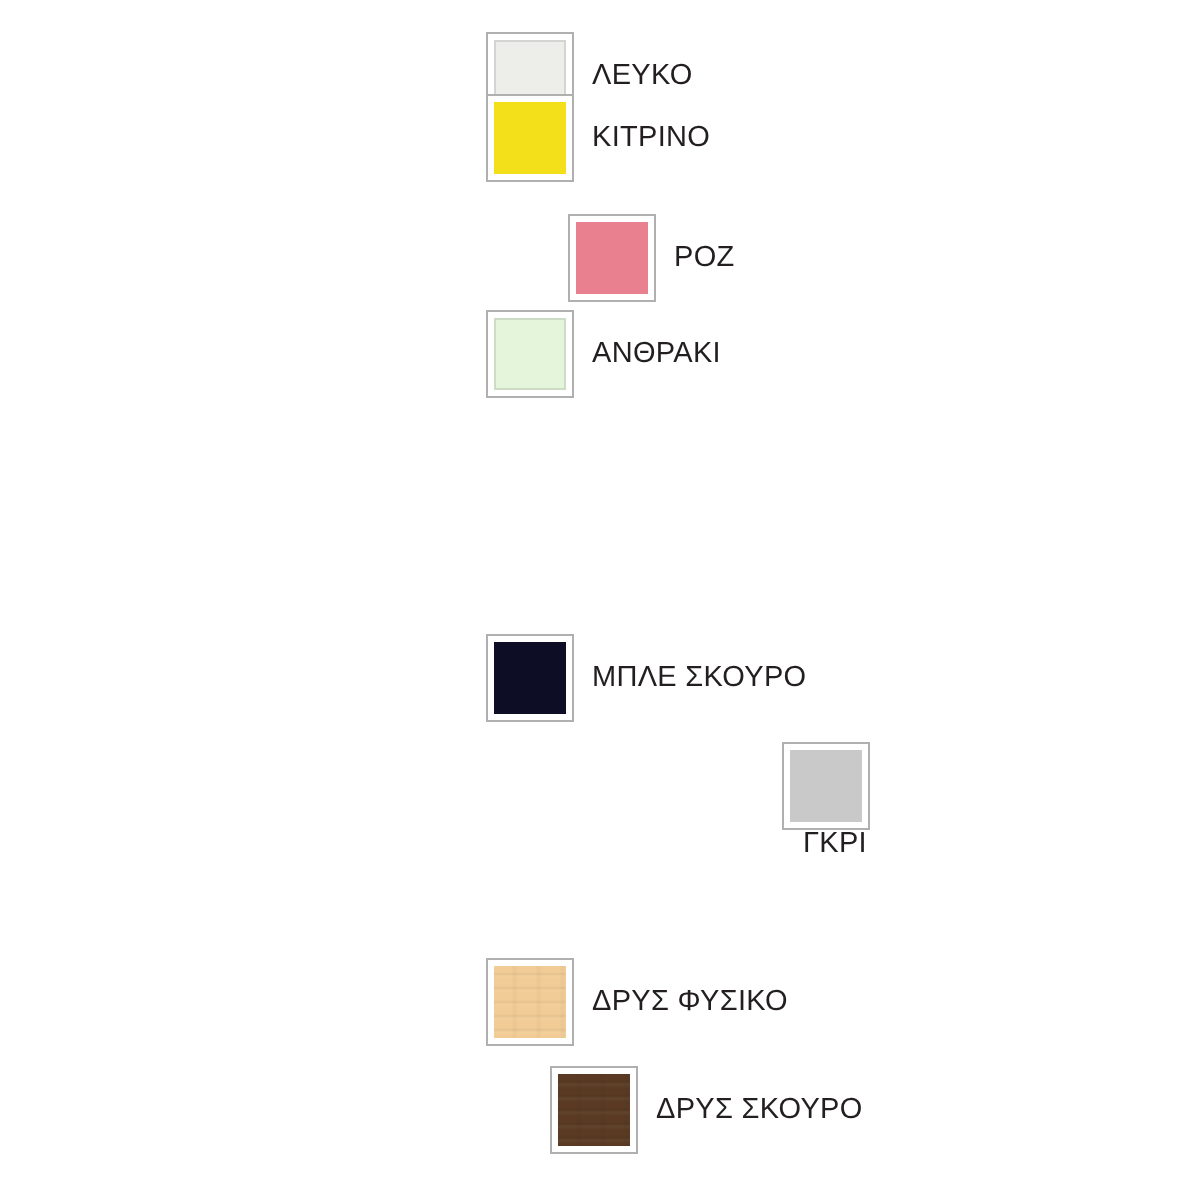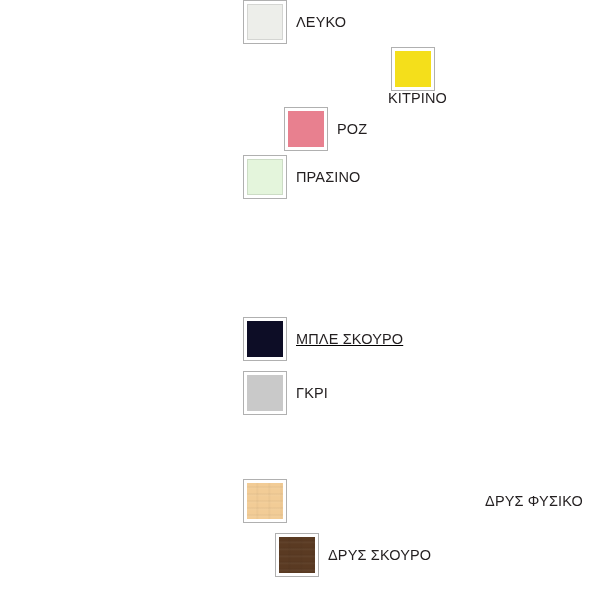--- a/index.html
+++ b/index.html
@@ -79,57 +79,57 @@
     line-height: 1;
     color: #231f20;
     white-space: nowrap;
     letter-spacing: 0.15px;
   }
 </style>
 </head>
 <body>
 
 <div id="swatch-list">
-    <div class="swatch-row" style="top: 0px;">
+    <div class="swatch-row" style="top: 16px;">
       <div class="swatch-frame" style="border-color: rgb(176, 176, 176); background: rgb(255, 255, 255);">
         <div class="swatch-fill bordered" style="background-color: rgb(237, 238, 234);"></div>
       </div>
       <span class="swatch-label">ΛΕΥΚΟ</span>
     </div>
-    <div class="swatch-row" style="top: 47px; flex-direction: column;">
+    <div class="swatch-row" style="top: 47px;">
       <div class="swatch-frame" style="border-color: rgb(176, 176, 176); background: rgb(255, 255, 255);">
         <div class="swatch-fill" style="background-color: rgb(244, 223, 27);"></div>
       </div>
       <span class="swatch-label">ΚΙΤΡΙΝΟ</span>
     </div>
     <div class="swatch-row" style="top: 107px; padding-left: 41px;">
       <div class="swatch-frame" style="border-color: rgb(176, 176, 176); background: rgb(255, 255, 255);">
         <div class="swatch-fill" style="background-color: rgb(232, 128, 143);"></div>
       </div>
       <span class="swatch-label">ΡΟΖ</span>
     </div>
     <div class="swatch-row" style="top: 155px;">
       <div class="swatch-frame" style="border-color: rgb(176, 176, 176); background: rgb(255, 255, 255);">
         <div class="swatch-fill bordered" style="background-color: rgb(228, 245, 220);"></div>
       </div>
-      <span class="swatch-label">ΠΡΑΣΙΝΟ</span>
+      <span class="swatch-label">ΑΝΘΡΑΚΙ</span>
     </div>
-    <div class="swatch-row" style="top: 317px; text-decoration: underline;">
+    <div class="swatch-row" style="top: 317px;">
       <div class="swatch-frame" style="border-color: rgb(176, 176, 176); background: rgb(255, 255, 255);">
         <div class="swatch-fill" style="background-color: rgb(13, 13, 38);"></div>
       </div>
       <span class="swatch-label">ΜΠΛΕ ΣΚΟΥΡΟ</span>
     </div>
-    <div class="swatch-row" style="top: 371px;">
+    <div class="swatch-row" style="top: 371px; flex-direction: column;">
       <div class="swatch-frame" style="border-color: rgb(176, 176, 176); background: rgb(255, 255, 255);">
         <div class="swatch-fill" style="background-color: rgb(201, 201, 201);"></div>
       </div>
       <span class="swatch-label">ΓΚΡΙ</span>
     </div>
-    <div class="swatch-row" style="top: 479px; justify-content: space-between;">
+    <div class="swatch-row" style="top: 479px;">
       <div class="swatch-frame" style="border-color: rgb(176, 176, 176); background: rgb(255, 255, 255);">
         <div class="swatch-fill wood" style="background-color: rgb(242, 204, 150);"></div>
       </div>
       <span class="swatch-label">ΔΡΥΣ ΦΥΣΙΚΟ</span>
     </div>
     <div class="swatch-row" style="top: 533px; padding-left: 32px;">
       <div class="swatch-frame" style="border-color: rgb(176, 176, 176); background: rgb(255, 255, 255);">
         <div class="swatch-fill wood" style="background-color: rgb(90, 58, 34);"></div>
       </div>
       <span class="swatch-label">ΔΡΥΣ ΣΚΟΥΡΟ</span>

